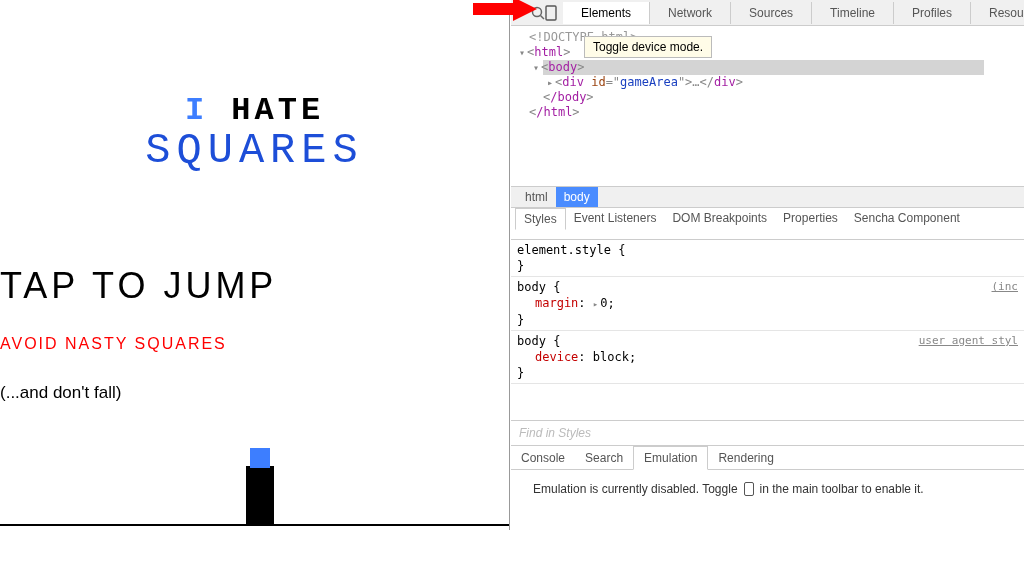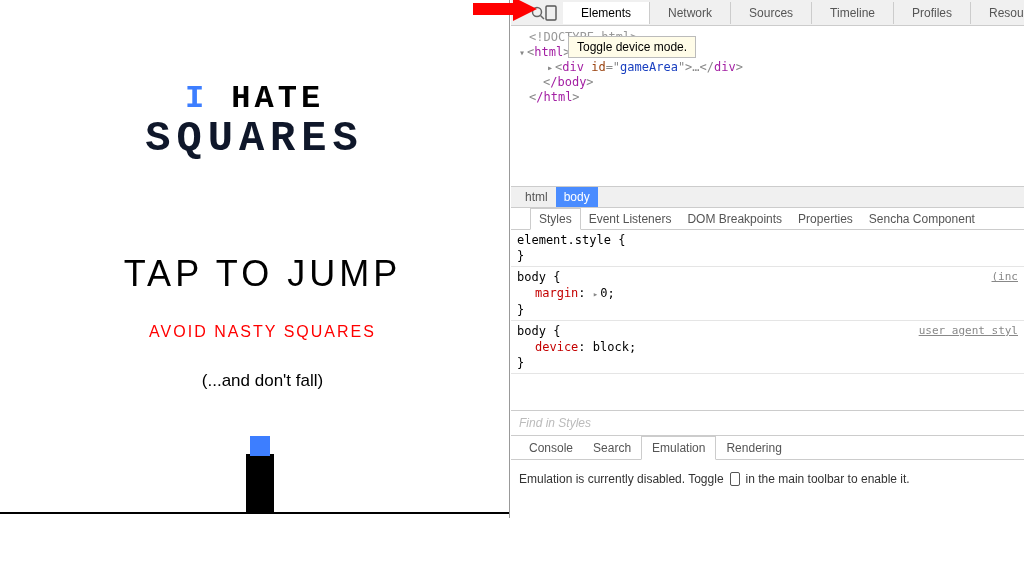--- a/index.html
+++ b/index.html
@@ -1,24 +1,24 @@
 <!DOCTYPE html>
 <html><head>
   <meta charset="utf-8">
   <style>
     * { margin: 0; padding: 0; box-sizing: border-box; }
     body { font-family: Arial, sans-serif; width: 1024px; height: 566px; overflow: hidden; background: #fff; position: relative; }
     
     
-    .game-panel { position: absolute; left: 0; top: 0; width: 510px; height: 518px; background: #fff; border-right: 1px solid #999; }
+    .game-panel { position: absolute; left: 0; top: 12px; width: 510px; height: 518px; background: #fff; border-right: 1px solid #999; }
     .game-title { text-align: center; margin-top: 80px; }
     .title-line1 { font-family: 'Courier New', monospace; font-size: 32px; font-weight: bold; letter-spacing: 4px; color: #000; }
     .title-line1 .blue { color: #3d7eff; }
-    .title-line2 { font-family: 'Courier New', monospace; font-size: 42px; font-weight: bold; letter-spacing: 6px; color: #0f172a; margin-top: -2px; }
-    .instructions { text-align: center; margin-top: 90px; margin-left: 16px; }
+    .title-line2 { font-family: 'Courier New', monospace; font-size: 42px; font-weight: normal; letter-spacing: 6px; color: #1d4ed8; margin-top: -2px; }
+    .instructions { margin-top: 90px; }
     .tap-text { font-size: 36px; letter-spacing: 4px; font-weight: 300; color: #000; }
     .avoid-text { font-size: 16px; color: #ff0000; letter-spacing: 2px; margin-top: 28px; }
     .fall-text { font-size: 17px; color: #000; margin-top: 30px; }
     .ground { position: absolute; bottom: 4px; left: 0; right: 0; height: 2px; background: #000; }
     .player { position: absolute; bottom: 6px; left: 246px; width: 28px; height: 58px; background: #000; }
     .player-head { position: absolute; top: -18px; left: 4px; width: 20px; height: 20px; background: #3d7eff; }
     
     
     .devtools { position: absolute; left: 511px; top: 0; right: 0; height: 566px; background: #fff; font-family: 'Lucida Grande', 'Segoe UI', Arial, sans-serif; font-size: 12px; }
     
@@ -27,21 +27,21 @@
     .tool-icon { width: 22px; height: 18px; display: inline-flex; align-items: center; justify-content: center; cursor: pointer; color: #555; }
     .tab-group { display: flex; margin-left: 6px; }
     .tool-tab { padding: 4px 18px; font-size: 12px; color: #555; cursor: pointer; border-right: 1px solid #ccc; }
     .tool-tab.active { color: #000; background: #fff; }
     
     
     .red-arrow { position: absolute; left: -38px; top: -3px; z-index: 100; }
     .red-arrow svg { width: 64px; height: 30px; }
     
     
-    .tooltip { position: absolute; top: 36px; left: 57px; background: #fffce8; border: 1px solid #bbb; padding: 3px 8px; font-size: 12px; z-index: 50; }
+    .tooltip { position: absolute; top: 36px; left: 73px; background: #fffce8; border: 1px solid #bbb; padding: 3px 8px; font-size: 12px; z-index: 50; }
     
     
     .dom-panel { height: 160px; overflow: hidden; padding: 4px 0 0 18px; font-family: Consolas, Monaco, monospace; font-size: 12px; line-height: 15px; }
     .dom-line { white-space: nowrap; }
     .tag-punc { color: #888; }
     .tag-name { color: #a31fa3; }
     .attr-name { color: #9b4411; }
     .attr-val { color: #1a40c0; }
     .doctype { color: #999; }
     .dom-highlight { background: #d4d4d4; display: inline-block; padding-right: 400px; }
@@ -49,45 +49,45 @@
     .arrow-expanded::before { content: "▾"; color: #888; margin-left: -10px; margin-right: 2px; font-size: 10px; }
     .ind1 { padding-left: 14px; }
     .ind2 { padding-left: 28px; }
     
     
     .breadcrumb { background: #f0f0f0; border-top: 1px solid #ccc; border-bottom: 1px solid #ccc; height: 22px; display: flex; align-items: center; padding-left: 6px; font-size: 12px; }
     .crumb { padding: 3px 8px; color: #555; cursor: pointer; }
     .crumb.active { background: #4a8cff; color: #fff; }
     
     
-    .styles-tabs { border-bottom: 1px solid #ccc; display: flex; height: 22px; align-items: flex-end; padding-left: 19px; }
+    .styles-tabs { border-bottom: 1px solid #ccc; display: flex; height: 32px; align-items: flex-start; padding-left: 4px; }
     .styles-tab { padding: 3px 8px; font-size: 12px; color: #555; cursor: pointer; }
     .styles-tab.active { border: 1px solid #ccc; border-bottom: 1px solid #fff; background: #fff; margin-bottom: -1px; }
     
     
     .styles-content { font-family: Consolas, Monaco, monospace; font-size: 12px; line-height: 16px; }
     .style-block { border-bottom: 1px solid #e5e5e5; padding: 2px 6px; position: relative; }
     .selector { color: #000; }
     .prop { padding-left: 18px; }
     .prop-name { color: #c40000; }
     .prop-val { color: #000; }
     .prop-strike { text-decoration: line-through; }
     .checkbox::before { content: "▸"; color: #888; font-size: 9px; margin-right: 2px; }
     .inherited { position: absolute; right: 6px; top: 2px; color: #888; font-size: 11px; text-decoration: underline; }
     
     
     .find-styles { border-top: 1px solid #ccc; border-bottom: 1px solid #ccc; padding: 5px 8px; color: #bbb; font-style: italic; font-size: 12px; margin-top: 36px; }
     
     
-    .drawer-tabs { display: flex; border-bottom: 1px solid #ccc; height: 24px; align-items: center; padding-left: 8px; }
+    .drawer-tabs { display: flex; border-bottom: 1px solid #ccc; height: 24px; align-items: center; padding-left: 0; }
     .drawer-tab { padding: 4px 10px; font-size: 12px; color: #555; cursor: pointer; }
     .drawer-tab.active { border: 1px solid #ccc; border-bottom: 1px solid #fff; background: #fff; margin-bottom: -1px; }
     
     
-    .drawer-content { padding: 12px 8px; font-size: 12px; color: #333; display: flex; align-items: center; gap: 6px; }
+    .drawer-content { padding: 12px 22px; font-size: 12px; color: #333; display: flex; align-items: center; gap: 6px; }
     .device-icon-inline { display: inline-block; width: 10px; height: 14px; border: 1.5px solid #555; border-radius: 2px; }
   </style>
 </head>
 <body>
 
 <div class="game-panel">
   <div class="game-title">
     <div class="title-line1">
       <span class="blue">I</span> <span>HATE</span>
     </div>
@@ -135,20 +135,21 @@
       <span class="tool-tab">Console</span>
 
     </div>
   </div>
 
   <div class="tooltip">Toggle device mode.</div>
 
   <div class="dom-panel">
     <div class="dom-line doctype">&lt;!DOCTYPE html&gt;</div>
     <div class="dom-line arrow-expanded"><span class="tag-punc">&lt;</span><span class="tag-name">html</span><span class="tag-punc">&gt;</span></div>
+    <div class="dom-line ind1"><span class="dom-highlight arrow-expanded"><span class="tag-punc">&lt;</span><span class="tag-name">body</span><span class="tag-punc">&gt;</span></span></div>
     <div class="dom-line ind2 arrow-collapsed"><span class="tag-punc">&lt;</span><span class="tag-name">div</span> <span class="attr-name">id</span><span class="tag-punc">="</span><span class="attr-val">gameArea</span><span class="tag-punc">"&gt;…&lt;/</span><span class="tag-name">div</span><span class="tag-punc">&gt;</span></div>
     <div class="dom-line ind1"><span class="tag-punc">&lt;</span><span class="tag-name">/body</span><span class="tag-punc">&gt;</span></div>
     <div class="dom-line"><span class="tag-punc">&lt;</span><span class="tag-name">/html</span><span class="tag-punc">&gt;</span></div>
   </div>
 
   <div class="breadcrumb">
     <span class="crumb">html</span>
     <span class="crumb active">body</span>
   </div>
 

